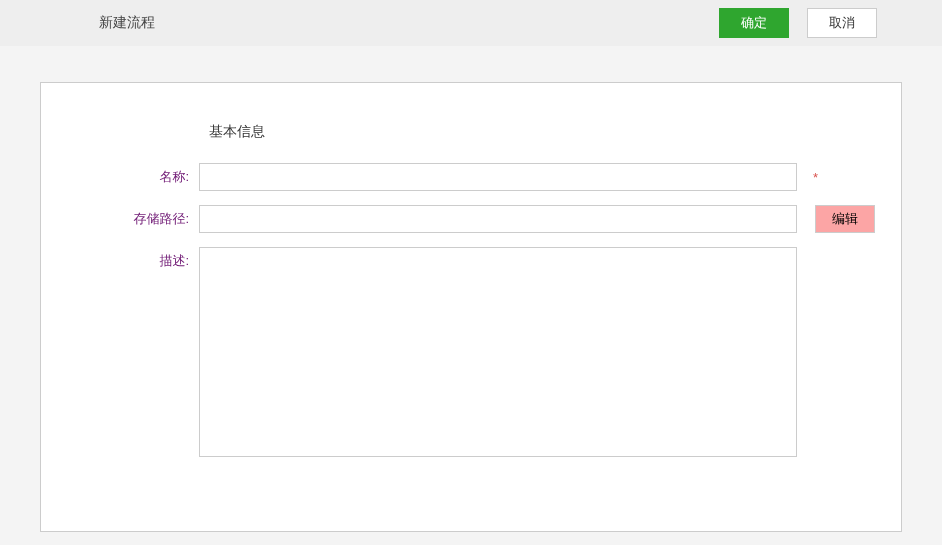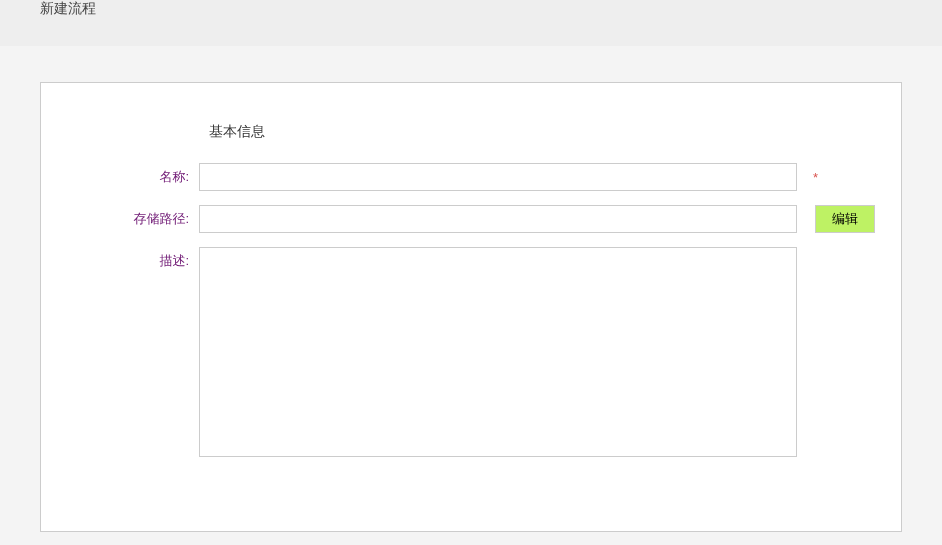--- a/index.html
+++ b/index.html
@@ -13,23 +13,23 @@
       color: #333;
       background: #f4f4f4;
       width: 942px;
       height: 545px;
       overflow: hidden;
     }
     .header-bar {
       background: #eeeeee;
       height: 46px;
       display: flex;
-      align-items: flex-start;
+      align-items: center;
       justify-content: space-between;
-      padding: 0 65px 0 40px;
+      padding: 0 65px 0 99px;
     }
     .header-title {
       font-size: 14px;
       color: #444;
     }
     .header-actions {
       display: flex;
       gap: 18px;
       align-items: center;
     }
@@ -111,31 +111,35 @@
     .required-mark {
       color: #d9534f;
       font-size: 13px;
       margin-left: 6px;
     }
     .btn-small {
       height: 28px;
       padding: 0 16px;
       font-size: 13px;
       border: 1px solid #ccc;
-      background: #bef264;
+      background: #fca5a5;
       cursor: pointer;
       min-width: 60px;
       margin-left: 8px;
     }
   </style>
 </head>
 <body>
 
 <div class="header-bar">
   <div class="header-title">新建流程</div>
+  <div class="header-actions">
+    <button class="btn btn-primary">确定</button>
+    <button class="btn btn-default">取消</button>
+  </div>
 </div>
 
 <div class="content-wrapper">
   <div class="panel">
 
     <div class="section-title">基本信息</div>
 
     <div class="form-row">
       <div class="form-label">名称:</div>
       <div class="form-control-wrap">

